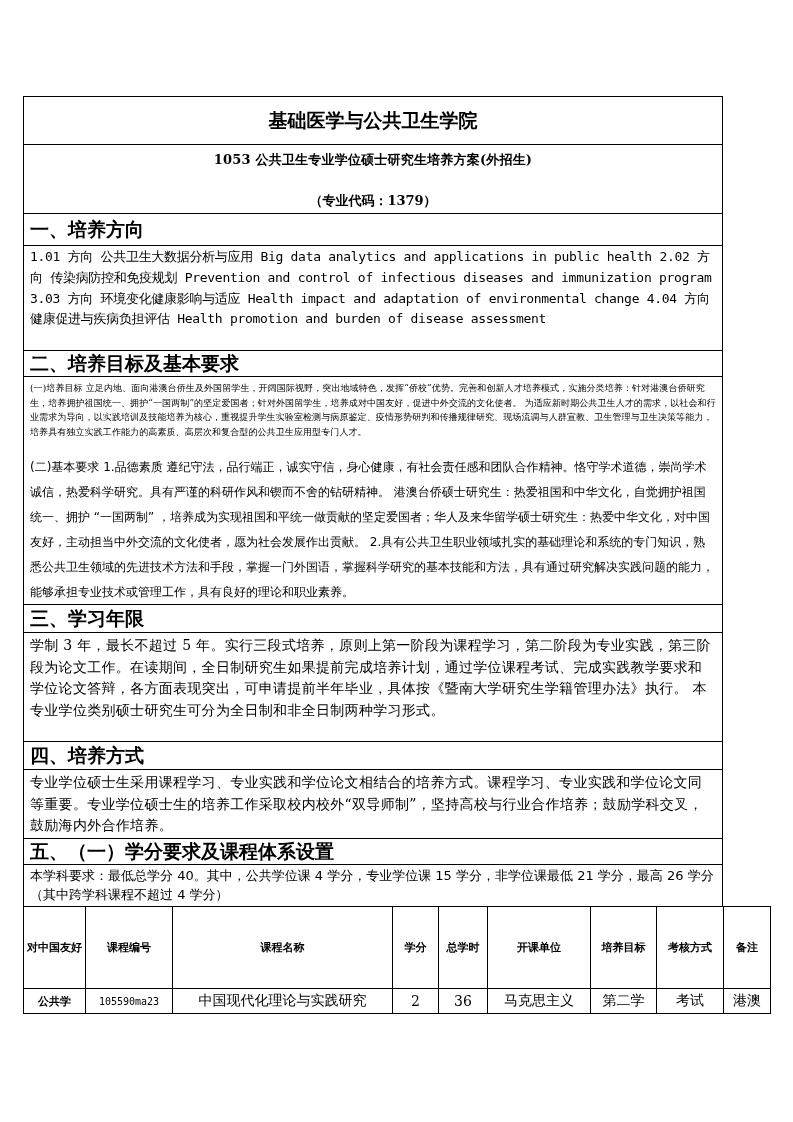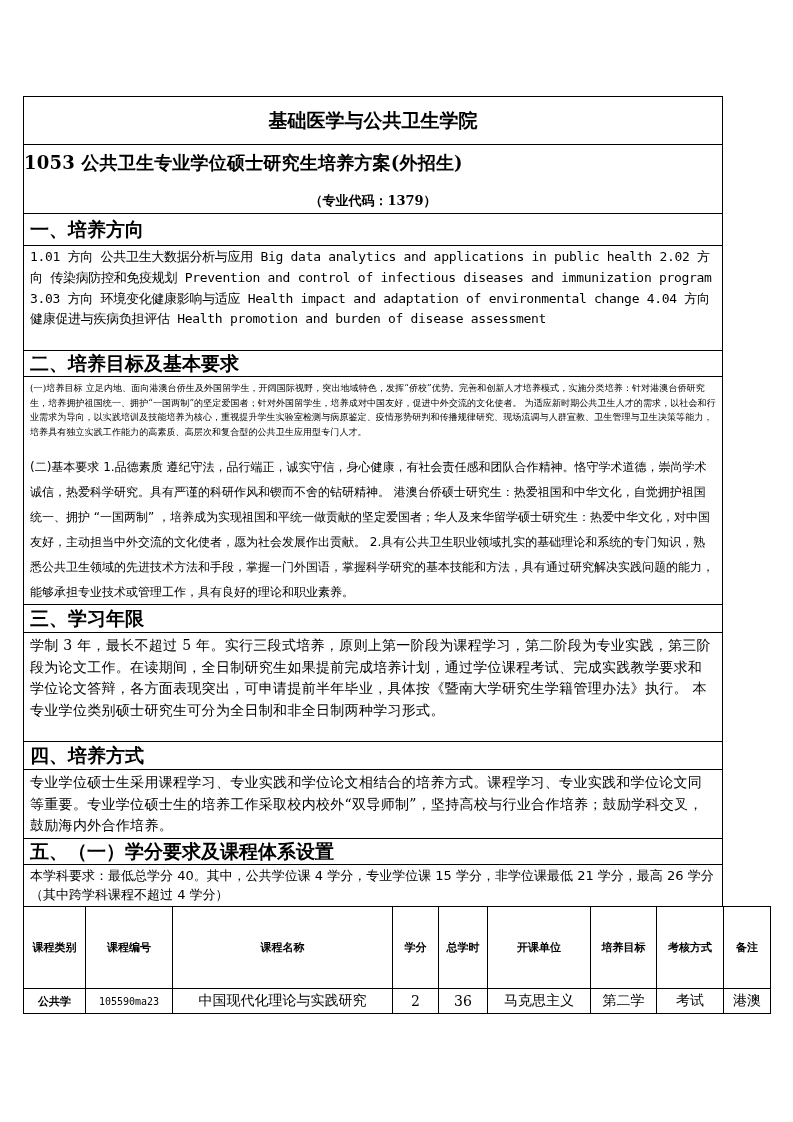--- a/index.html
+++ b/index.html
@@ -40,22 +40,23 @@
       font-size: 19px;
     }
     .subtitle-row {
       height: 69px;
       position: relative;
     }
     .subtitle-main {
       position: absolute;
       top: 6px;
       left: 0; right: 0;
-      font-weight: bold;
-      font-size: 18px;
+      text-align: center;
+      font-weight: bold;
+      font-size: 13px;
       font-family: "DejaVu Serif", "Liberation Serif", serif;
       letter-spacing: 0.2px;
     }
     .subtitle-code {
       position: absolute;
       top: 47px;
       left: 0; right: 0;
       text-align: center;
       font-weight: bold;
       font-size: 13px;
@@ -204,21 +205,21 @@
     <col style="width:220px">
     <col style="width:46px">
     <col style="width:49px">
     <col style="width:103px">
     <col style="width:66px">
     <col style="width:67px">
     <col style="width:47px">
   </colgroup>
   <thead>
     <tr>
-      <th>课程类别</th>
+      <th>对中国友好</th>
       <th>课程编号</th>
       <th>课程名称</th>
       <th>学分</th>
       <th>总学时</th>
       <th>开课单位</th>
       <th>培养目标</th>
       <th>考核方式</th>
       <th>备注</th>
     </tr>
   </thead>

